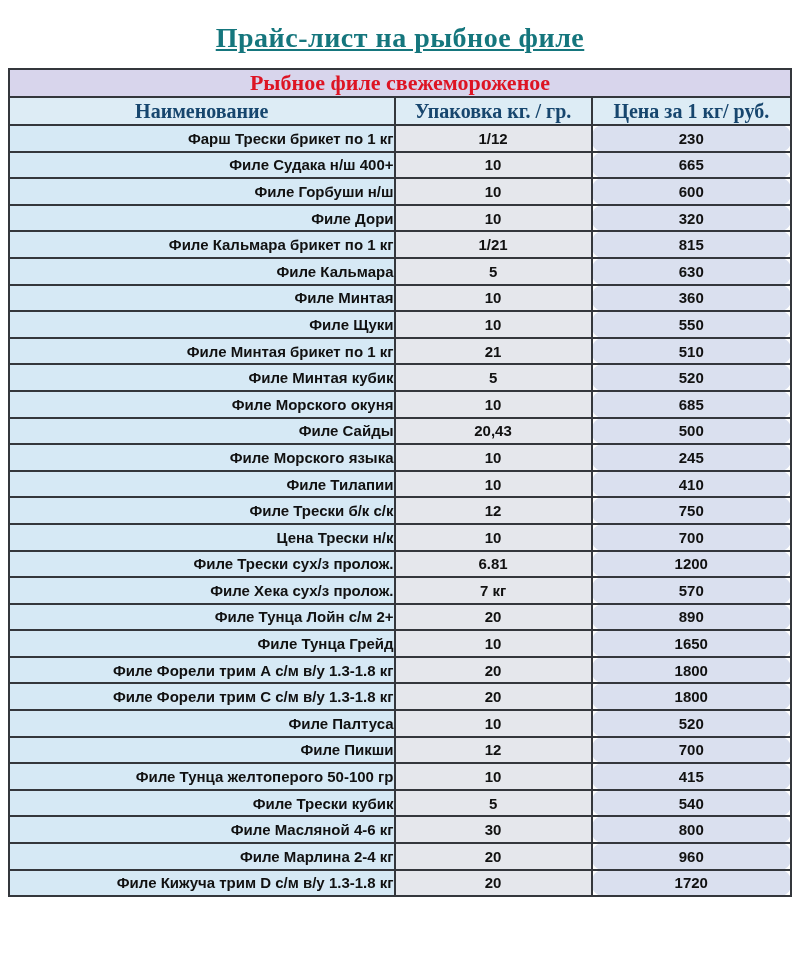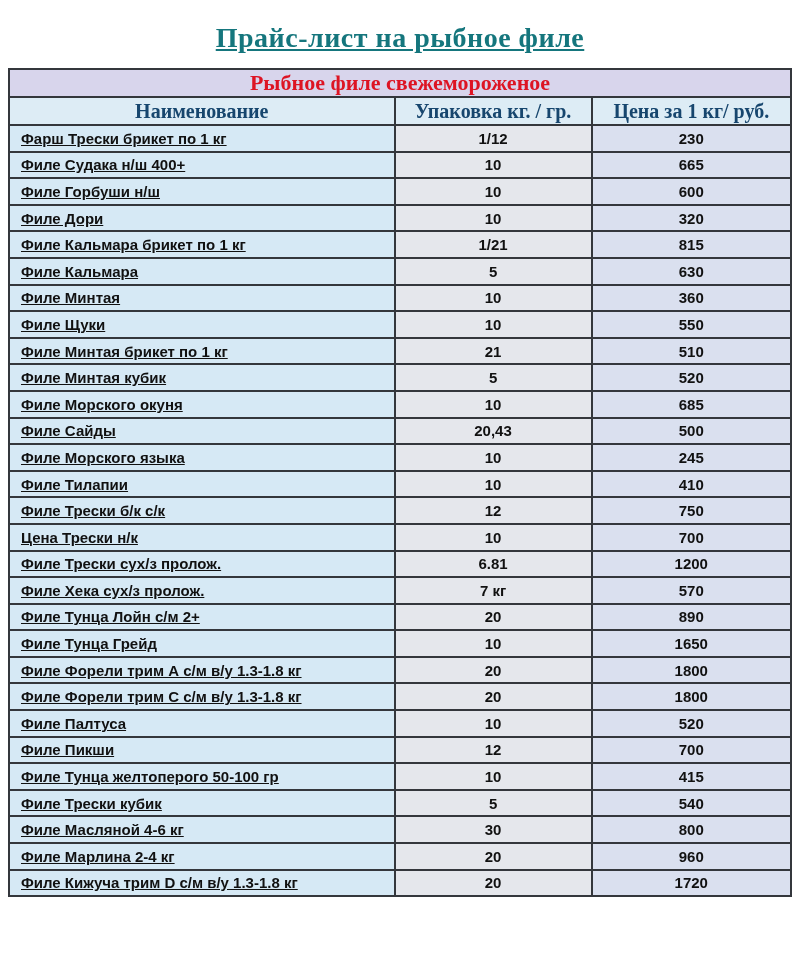--- a/index.html
+++ b/index.html
@@ -66,32 +66,32 @@
   }
   .price-table tbody td{
     height:26.6px;
     font-weight:bold;
     font-size:15px;
     color:var(--data-text);
     line-height:1;
   }
   td.col-name{
     background:var(--col-name-bg);
-    text-align:left;
+    text-align:right;
     padding-left:11px;
-    text-decoration:underline;
   }
   td.col-pack{
     background:var(--col-pack-bg);
     text-align:center;
     margin-top:15px;
   }
   td.col-price{
     background:var(--col-price-bg);
     text-align:center;
+    border-radius:11px;
   }
 </style>
 </head>
 <body>
 
 <h1 class="page-title">Прайс-лист на рыбное филе</h1>
 
 <table class="price-table">
   <colgroup>
     <col class="c-name">

